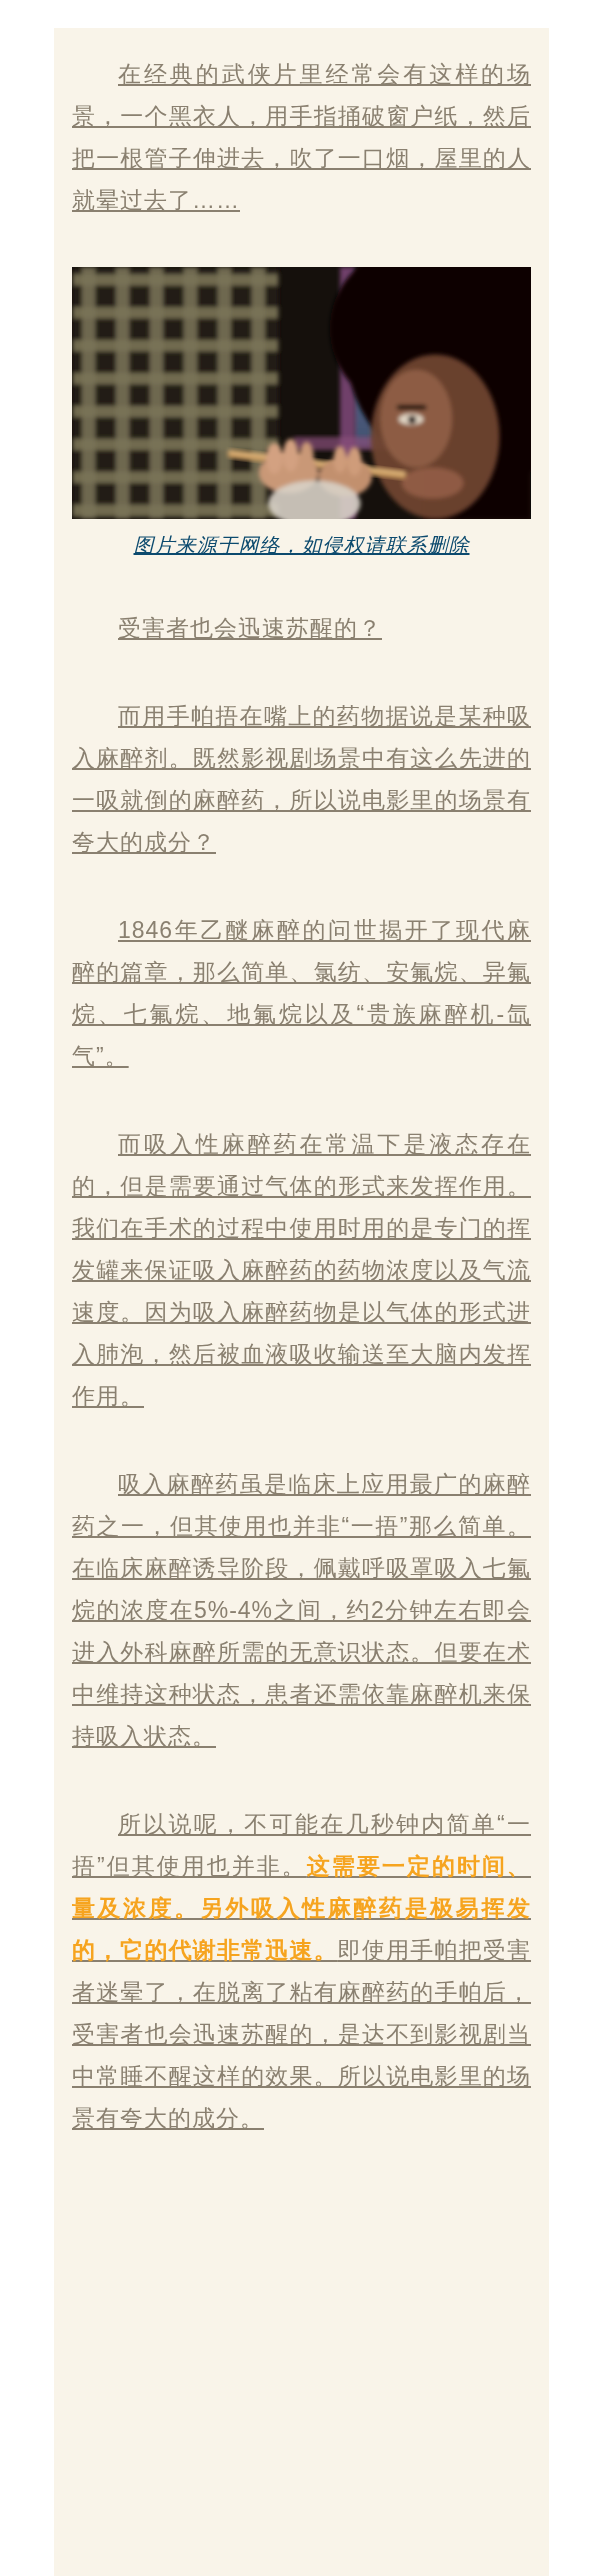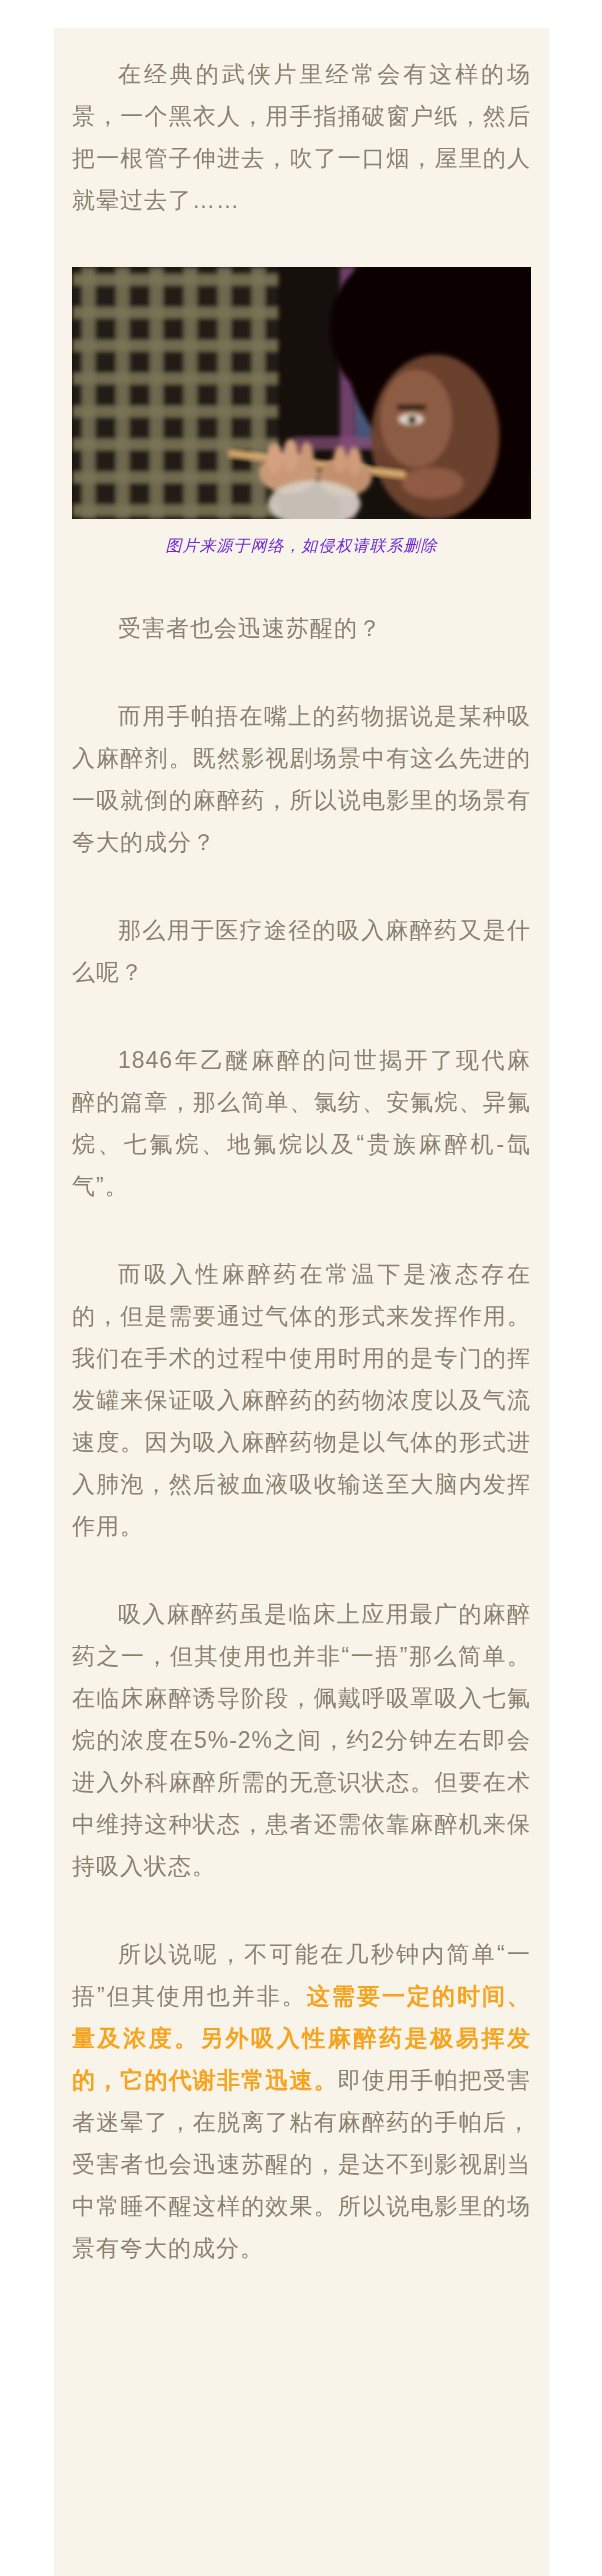--- a/index.html
+++ b/index.html
@@ -3,24 +3,24 @@
 <meta charset="utf-8">
 <style>
   html,body{margin:0;padding:0;background:#ffffff;}
   .page{position:relative;width:603px;height:3839px;background:#ffffff;overflow:hidden;
         font-family:"Liberation Sans",sans-serif;}
   
   .cream-panel{position:absolute;left:54px;top:28px;width:495px;height:2653px;
                background:#f9f4e9;overflow:hidden;}
   .article{padding:25px 18px 0 18px;}
   .para{margin:0 0 46px 0;font-size:23px;line-height:42px;color:#8a8070;
-        text-indent:2em;text-align:justify;letter-spacing:1px;}
+        text-indent:2em;text-align:justify;letter-spacing:1px;text-decoration:underline;}
   .para .hl{color:#f6a41f;font-weight:bold;}
   .movie-figure{width:459px;height:252px;margin:0 0 12.4px 0;overflow:hidden;background:#15100c;}
-  .figure-caption{margin:0 0 47px 0;font-size:16px;line-height:29px;color:#6d28d9;
+  .figure-caption{margin:0 0 47px 0;font-size:20px;line-height:29px;color:#0c4a6e;
                   font-style:italic;text-align:center;text-indent:0;}
 </style>
 </head>
 <body>
 
 <div class="page">
 
   <div class="cream-panel">
     <div class="article">
 
@@ -97,22 +97,21 @@
             <ellipse cx="520" cy="374" rx="13" ry="26" fill="#cf9c7a"></ellipse>
             <ellipse cx="470" cy="460" rx="90" ry="45" fill="#d8d2c6" opacity="0.9"></ellipse>
           </g>
         </svg>
       </div>
 
       <p class="para figure-caption">图片来源于网络，如侵权请联系删除</p>
 
       <p class="para"><span>受害者也会迅速苏醒的？</span></p>
       <p class="para"><span>而用手帕捂在嘴上的药物据说是某种吸入麻醉剂。既然影视剧场景中有这么先进的一吸就倒的麻醉药，所以说电影里的场景有夸大的成分？</span></p>
-      <p class="para"><span>那么用于医疗途径的吸入麻醉药又是什么呢？</span></p>
       <p class="para"><span>1846年乙醚麻醉的问世揭开了现代麻醉的篇章，那么简单、氯纺、安氟烷、异氟烷、七氟烷、地氟烷以及“贵族麻醉机-氙气”。</span></p>
       <p class="para"><span>而吸入性麻醉药在常温下是液态存在的，但是需要通过气体的形式来发挥作用。我们在手术的过程中使用时用的是专门的挥发罐来保证吸入麻醉药的药物浓度以及气流速度。因为吸入麻醉药物是以气体的形式进入肺泡，然后被血液吸收输送至大脑内发挥作用。</span></p>
-      <p class="para"><span>吸入麻醉药虽是临床上应用最广的麻醉药之一，但其使用也并非“一捂”那么简单。在临床麻醉诱导阶段，佩戴呼吸罩吸入七氟烷的浓度在5%-2%之间，约2分钟左右即会进入外科麻醉所需的无意识状态。但要在术中维持这种状态，患者还需依靠麻醉机来保持吸入状态。</span></p>
+      <p class="para"><span>吸入麻醉药虽是临床上应用最广的麻醉药之一，但其使用也并非“一捂”那么简单。在临床麻醉诱导阶段，佩戴呼吸罩吸入七氟烷的浓度在5%-4%之间，约2分钟左右即会进入外科麻醉所需的无意识状态。但要在术中维持这种状态，患者还需依靠麻醉机来保持吸入状态。</span></p>
       <p class="para"><span>所以说呢，不可能在几秒钟内简单“一捂”但其使用也并非。</span><span class="hl">这需要一定的时间、量及浓度。另外吸入性麻醉药是极易挥发的，它的代谢非常迅速。</span><span>即使用手帕把受害者迷晕了，在脱离了粘有麻醉药的手帕后，受害者也会迅速苏醒的，是达不到影视剧当中常睡不醒这样的效果。所以说电影里的场景有夸大的成分。</span></p>
     </div>
   </div>
 
 </div>
 
 
 </body></html>

